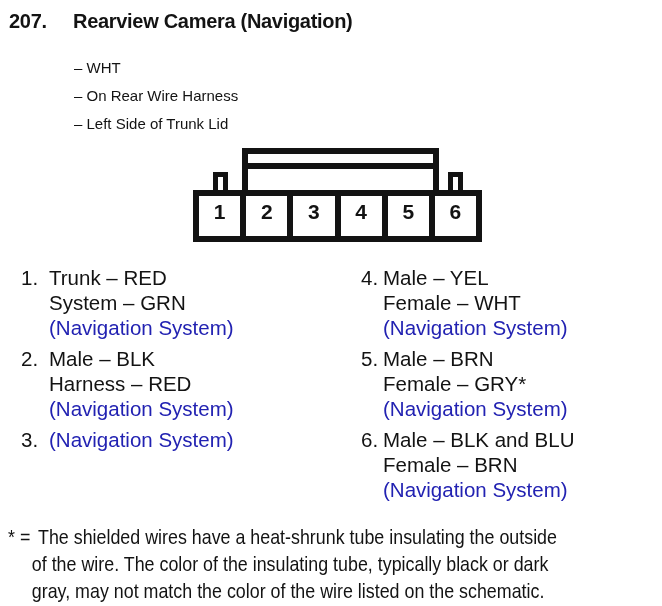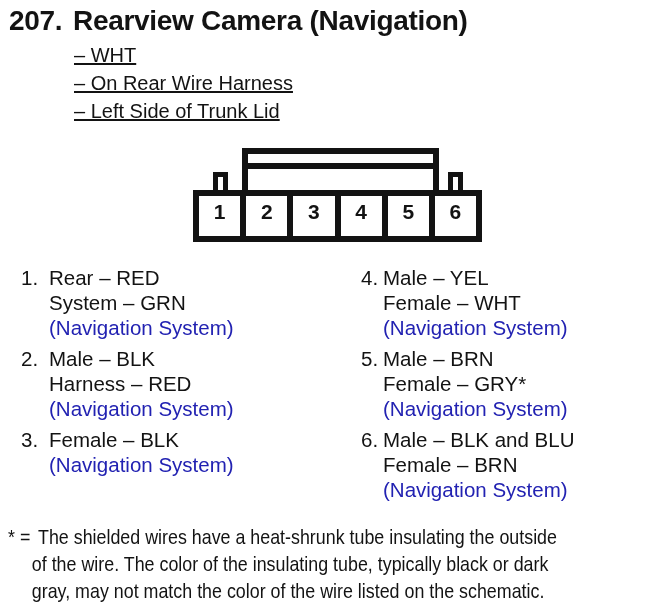--- a/index.html
+++ b/index.html
@@ -3,24 +3,24 @@
 <meta charset="utf-8">
 <style>
   html,body{margin:0;padding:0;background:#fff;}
   .page{
     position:relative;width:662px;height:606px;overflow:hidden;
     background:var(--paper,#ffffff);color:var(--ink,#131313);
     font-family:"Liberation Sans","DejaVu Sans",sans-serif;
   }
   
   .title-row{position:absolute;left:9px;top:4px;display:flex;
-    font-weight:bold;font-size:28px;line-height:34px;letter-spacing:-0.3px;}
+    font-weight:bold;font-size:20px;line-height:34px;letter-spacing:-0.3px;}
   .title-num{display:inline-block;width:64px;}
   
-  .details{position:absolute;left:74px;top:41px;font-size:20px;line-height:28.2px;text-decoration:underline;}
+  .details{position:absolute;left:74px;top:54px;font-size:15px;line-height:28.2px;}
   
   .connector{position:absolute;left:193px;top:148px;width:289px;height:95px;}
   .connector *{box-sizing:border-box;}
   .key-tab{position:absolute;left:49px;top:0;width:197px;height:42px;
     border:6px solid var(--ink,#131313);border-bottom:none;background:var(--paper,#fff);}
   .key-line{position:absolute;left:0;right:0;top:9px;height:6px;background:var(--ink,#131313);}
   .notch{position:absolute;top:24px;width:15px;height:18px;background:var(--paper,#fff);
     border:5px solid var(--ink,#131313);border-bottom:none;}
   .notch-l{left:20px;}
   .notch-r{left:255px;}
@@ -76,37 +76,36 @@
       <div class="cell">4</div>
       <div class="cell">5</div>
       <div class="cell">6</div>
     </div>
   </div>
 
   <div class="pin-col pin-col-left">
     <div class="pin-entry">
       <span class="pin-num">1.</span>
       <span class="pin-lines">
-        <span class="pl">Rear – RED</span>
+        <span class="pl">Trunk – RED</span>
         <span class="pl">System – GRN</span>
         <span class="pl sys">(Navigation System)</span>
       </span>
     </div>
     <div class="pin-entry">
       <span class="pin-num">2.</span>
       <span class="pin-lines">
         <span class="pl">Male – BLK</span>
         <span class="pl">Harness – RED</span>
         <span class="pl sys">(Navigation System)</span>
       </span>
     </div>
     <div class="pin-entry">
       <span class="pin-num">3.</span>
       <span class="pin-lines">
-        <span class="pl">Female – BLK</span>
         <span class="pl sys">(Navigation System)</span>
       </span>
     </div>
   </div>
 
   <div class="pin-col pin-col-right">
     <div class="pin-entry">
       <span class="pin-num">4.</span>
       <span class="pin-lines">
         <span class="pl">Male – YEL</span>

